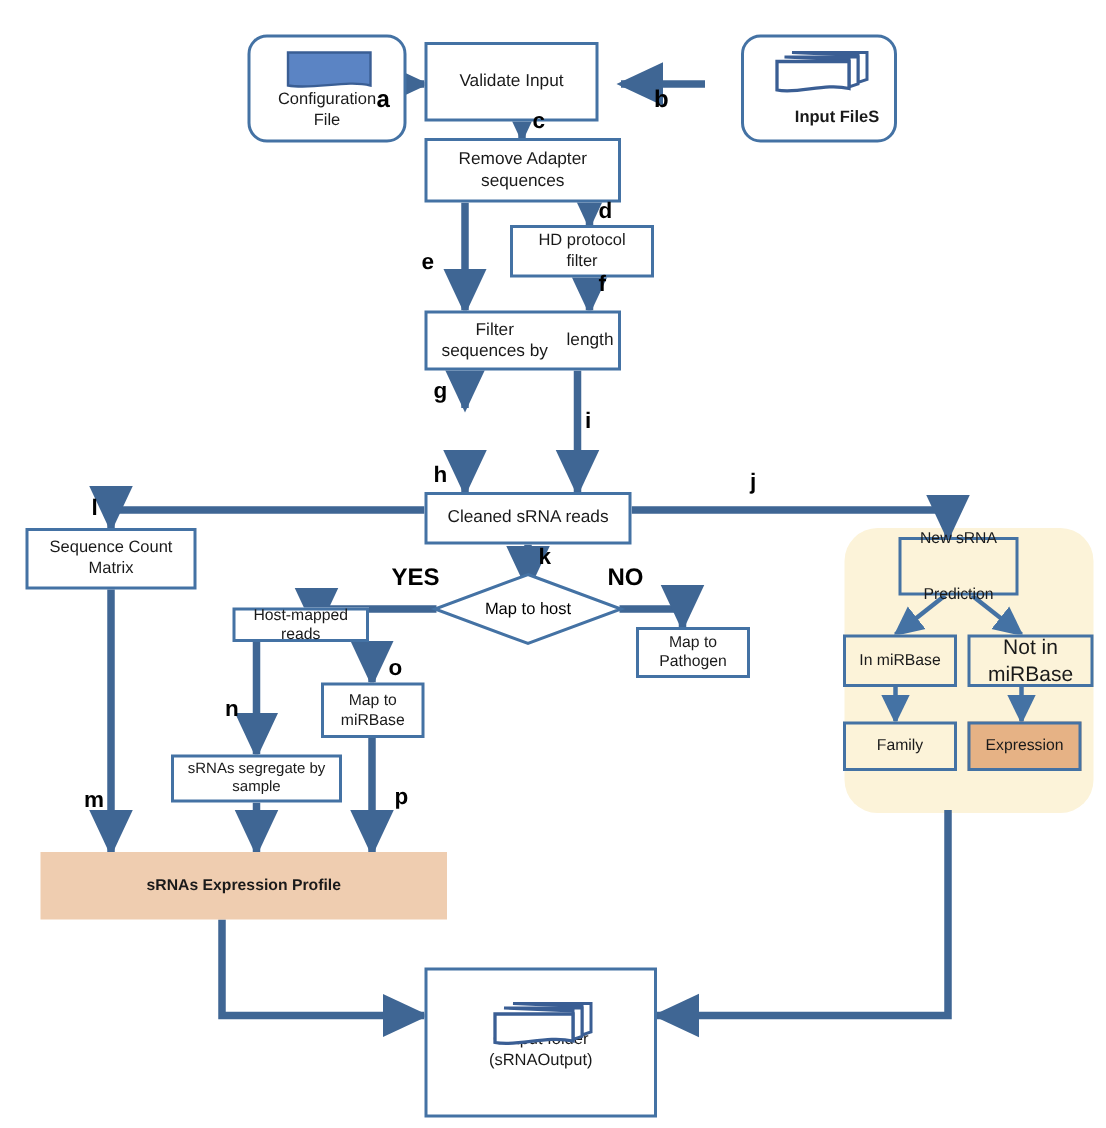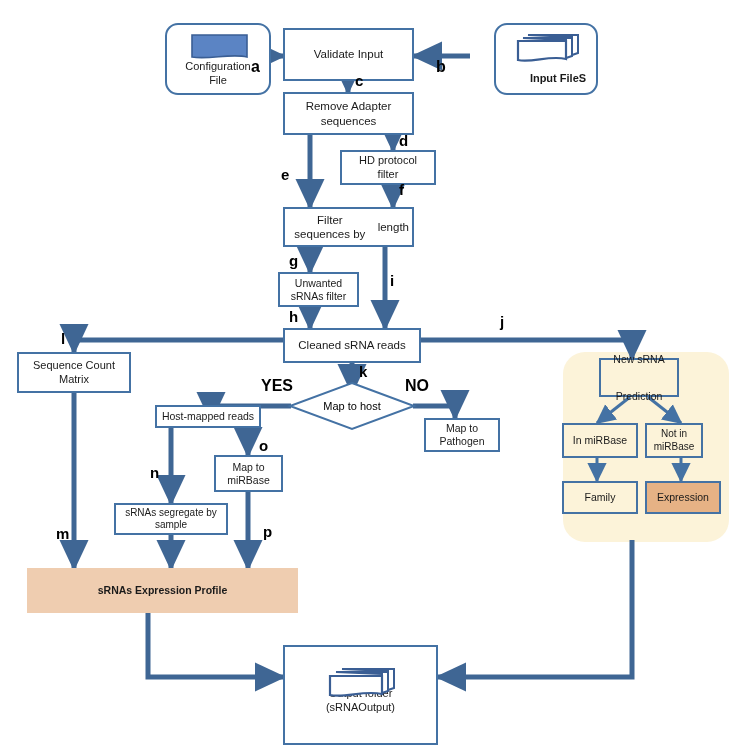--- a/index.html
+++ b/index.html
@@ -103,43 +103,39 @@
   <div class="node rounded" style="left:494px;top:23px;width:104px;height:72px;font-size:11px;font-weight:bold;
               flex-direction:column;justify-content:flex-end;padding-bottom:8px;padding-left:24px;">
     <svg width="70" height="34" style="position:absolute;left:18px;top:8px;">
       <path d="M14,2 L64,2 L64,20 L58,22 L58,4 Z" fill="#fff" stroke="#3A5E94" stroke-width="2"></path>
       <path d="M9,5 L58,5 L58,23 L52,25 L52,7 Z" fill="#fff" stroke="#3A5E94" stroke-width="2"></path>
       <path d="M4,8 L52,8 L52,26 C36,22 18,30 4,27 Z" fill="#fff" stroke="#3A5E94" stroke-width="2.2"></path>
     </svg>
     <span>Input FileS</span>
   </div>
 
-  <div class="node" style="left:283px;top:28px;width:131px;height:53px;font-size:11.5px;">
+  <div class="node" style="left:283px;top:28px;width:116px;height:53px;font-size:11.5px;">
     <span>Validate Input</span>
   </div>
 
   <div class="node" style="left:283px;top:92px;width:131px;height:43px;font-size:11.5px;flex-direction:column;">
     <span>Remove Adapter</span>
     <span>sequences</span>
   </div>
 
   <div class="node" style="left:340px;top:150px;width:96px;height:35px;font-size:11px;flex-direction:column;">
     <span>HD protocol</span>
     <span>filter</span>
   </div>
 
   <div class="node" style="left:283px;top:207px;width:131px;height:40px;font-size:11.5px;flex-direction:row;">
     <span>Filter sequences by</span>
     <span>length</span>
   </div>
 
-  <div class="node" style="left:278px;top:272px;width:81px;height:35px;font-size:10.5px;flex-direction:column;">
-    <span>Unwanted</span>
-    <span>sRNAs filter</span>
-  </div>
 
   <div class="node" style="left:283px;top:328px;width:138px;height:35px;font-size:11.5px;">
     <span>Cleaned sRNA reads</span>
   </div>
 
   <div class="node" style="left:17px;top:352px;width:114px;height:41px;font-size:11px;flex-direction:column;">
     <span>Sequence Count</span>
     <span>Matrix</span>
   </div>
 
@@ -152,21 +148,21 @@
   </div>
 
   <div class="edgelabel" style="left:261px;top:377px;font-size:16px;">YES</div>
   <div class="edgelabel" style="left:405px;top:377px;font-size:16px;">NO</div>
 
   <div class="node" style="left:424px;top:418px;width:76px;height:34px;font-size:10.5px;flex-direction:column;">
     <span>Map to</span>
     <span>Pathogen</span>
   </div>
 
-  <div class="node" style="left:155px;top:405px;width:106px;height:23px;font-size:10.5px;">
+  <div class="node" style="left:155px;top:405px;width:91px;height:23px;font-size:10.5px;">
     <span>Host-mapped reads</span>
   </div>
 
   <div class="node" style="left:214px;top:455px;width:69px;height:37px;font-size:10.5px;flex-direction:column;">
     <span>Map to</span>
     <span>miRBase</span>
   </div>
 
   <div class="node" style="left:114px;top:503px;width:114px;height:32px;font-size:10px;flex-direction:column;text-align:right;">
     <span>sRNAs segregate by</span>
@@ -179,21 +175,21 @@
 
   <div class="node in-panel" style="left:599px;top:358px;width:80px;height:39px;font-size:10.5px;flex-direction:column;gap:24px;">
     <span>New sRNA</span>
     <span>Prediction</span>
   </div>
 
   <div class="node in-panel" style="left:562px;top:423px;width:76px;height:35px;font-size:10.5px;">
     <span>In miRBase</span>
   </div>
 
-  <div class="node in-panel" style="left:645px;top:423px;width:58px;height:35px;font-size:10px;flex-direction:column;">
+  <div class="node in-panel" style="left:645px;top:423px;width:84px;height:35px;font-size:14px;flex-direction:column;">
     <span>Not in</span>
     <span>miRBase</span>
   </div>
 
   <div class="node in-panel" style="left:562px;top:481px;width:76px;height:33px;font-size:10.5px;">
     <span>Family</span>
   </div>
 
   <div class="node filled-expr" style="left:645px;top:481px;width:76px;height:33px;font-size:10.5px;">
     <span>Expression</span>

